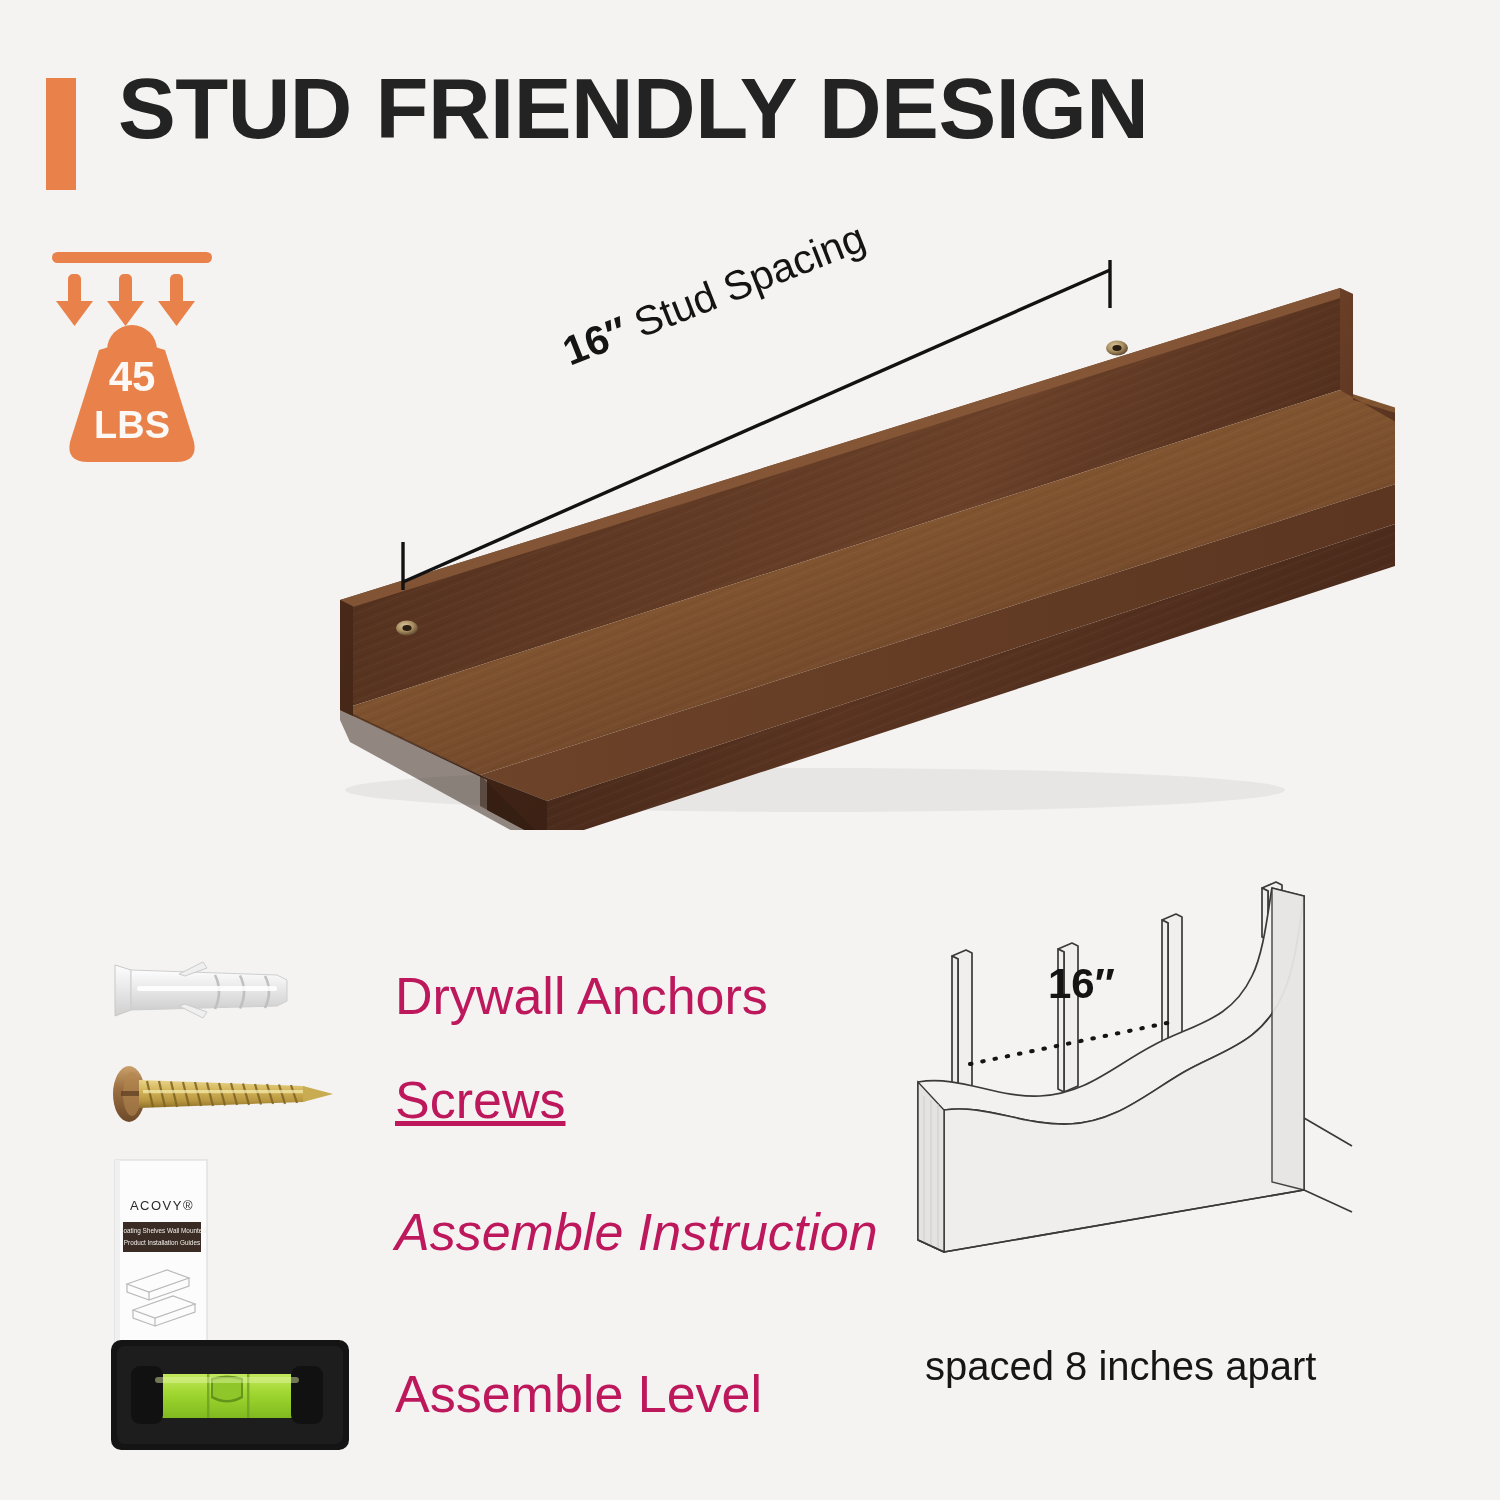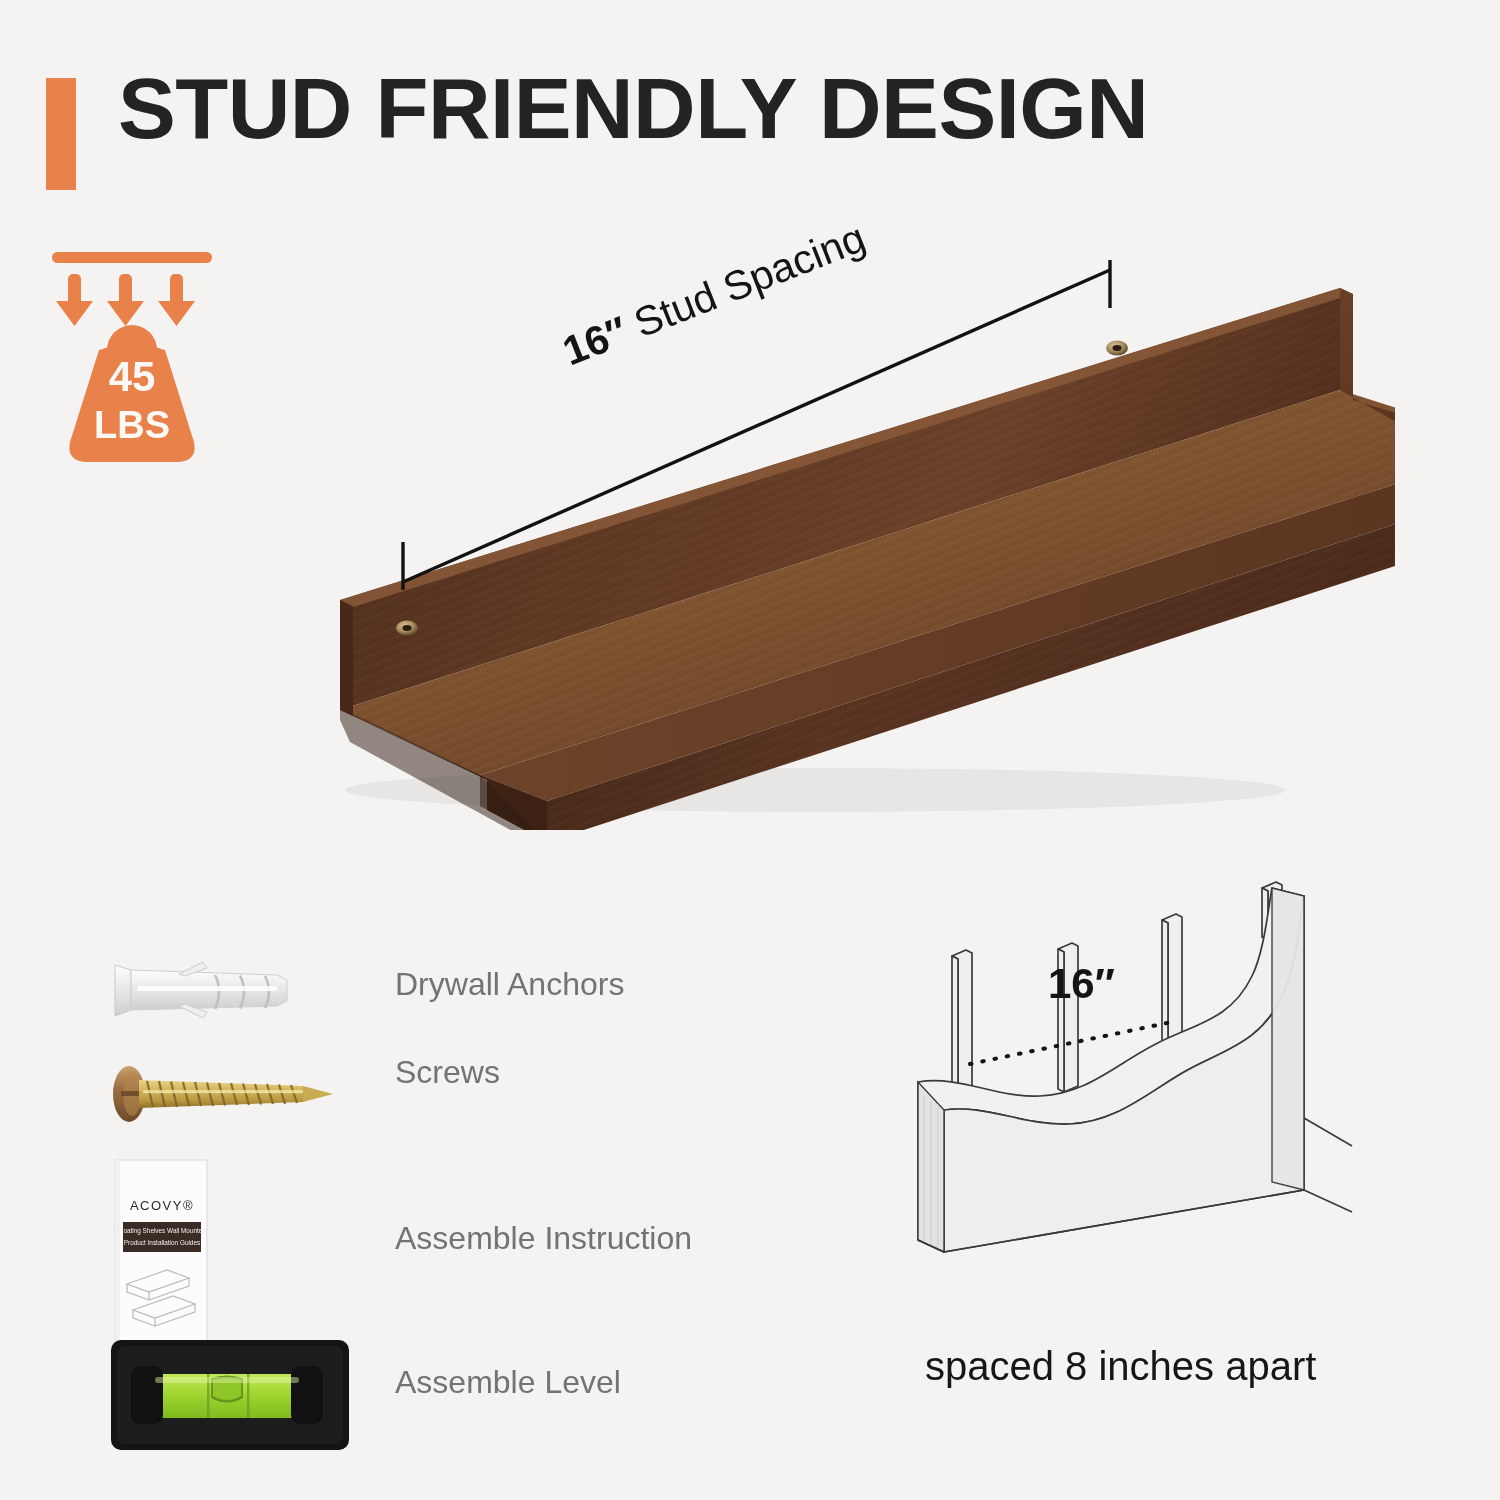--- a/index.html
+++ b/index.html
@@ -43,21 +43,21 @@
     color:#141414;
   }
   #dimension-label .num{font-weight:bold;}
   #dimension-label .txt{font-weight:normal;}
 
   
   .acc-row{position:absolute;left:95px;width:760px;}
   .acc-icon{position:absolute;left:12px;top:0;}
   .acc-label{
     position:absolute;left:300px;
-    font-size:32px;color:#737373;white-space:nowrap;
+    font-size:52px;color:#be185d;white-space:nowrap;
   }
 
   
   #stud-diagram{position:absolute;left:900px;top:860px;width:470px;height:450px;}
   #stud-caption{
     position:absolute;left:925px;top:1340px;width:470px;
     font-size:40px;line-height:1.32;color:#161616;
   }
 </style>
 </head>
@@ -243,21 +243,21 @@
             <path d="M160 32 L166 52"></path>
             <path d="M172 32.5 L178 52"></path>
           <path d="M184 33 L190 51"></path>
         </g>
 
         <path d="M196 34 L226 42 L196 50 Z" fill="#c9ab51"></path>
 
         <rect x="36" y="38" width="160" height="3.2" fill="#f6e9ac" opacity="0.75"></rect>
       </svg>
     </div>
-    <div class="acc-label" style="top:2px;">Screws</div>
+    <div class="acc-label" style="top:18px;text-decoration:underline;">Screws</div>
   </div>
 
   <div class="acc-row" style="top:1158px;height:200px;">
     <div class="acc-icon">
       <svg width="110" height="200" viewBox="0 0 110 200">
         <rect x="8" y="2" width="92" height="192" fill="#fcfcfc" stroke="#dcdcdc" stroke-width="1.2"></rect>
         <rect x="8" y="2" width="5" height="192" fill="#f0f0f0"></rect>
         <text x="55" y="52" font-family="'Liberation Sans',sans-serif" font-size="13" fill="#2b2b2b" text-anchor="middle" letter-spacing="1.5">ACOVY®</text>
         <rect x="16" y="64" width="78" height="30" fill="#3b2b25"></rect>
         <text x="55" y="75" font-family="'Liberation Sans',sans-serif" font-size="6.4" fill="#f2efea" text-anchor="middle">Floating Shelves Wall Mounted</text>
@@ -266,21 +266,21 @@
         <g fill="none" stroke="#b9b9b9" stroke-width="1.2">
           <path d="M20 126 L60 112 L82 120 L42 134 Z"></path>
           <path d="M20 126 L20 134 L42 142 L42 134"></path>
           <path d="M82 120 L82 128 L42 142"></path>
           <path d="M26 152 L66 138 L88 146 L48 160 Z"></path>
           <path d="M26 152 L26 160 L48 168 L48 160"></path>
           <path d="M88 146 L88 154 L48 168"></path>
         </g>
       </svg>
     </div>
-    <div class="acc-label" style="top:62px;">Assemble Instruction</div>
+    <div class="acc-label" style="top:44px;font-style:italic;">Assemble Instruction</div>
   </div>
 
   <div class="acc-row" style="top:1322px;height:150px;">
     <div class="acc-icon">
       <svg width="250" height="145" viewBox="0 0 250 145">
         <defs>
           <linearGradient id="vialG" x1="0" y1="0" x2="0" y2="1">
             <stop offset="0" stop-color="#c3e85c"></stop>
             <stop offset="0.45" stop-color="#9fd62f"></stop>
             <stop offset="1" stop-color="#7fba1f"></stop>

